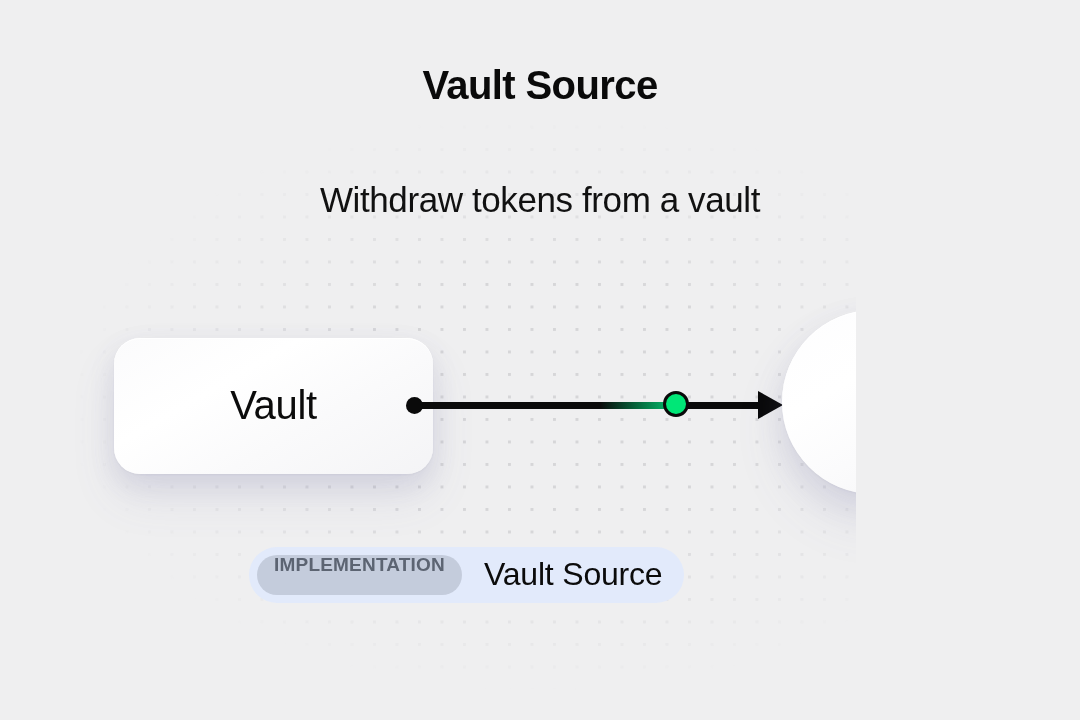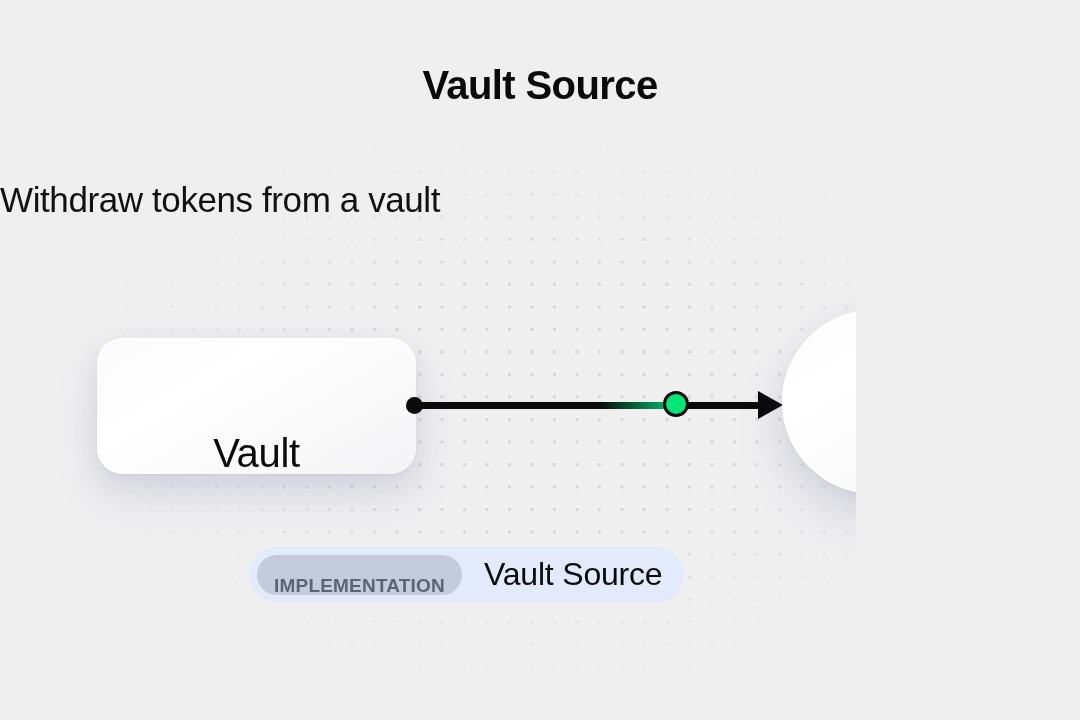--- a/index.html
+++ b/index.html
@@ -58,53 +58,53 @@
     font-weight: bold;
     letter-spacing: -0.6px;
     color: #0a0a0a;
     line-height: 1.2;
   }
   #subtitle {
     position: absolute;
     left: 0;
     top: 179px;
     width: 1080px;
-    text-align: left;
+    text-align: center;
     font-size: 35px;
     font-weight: normal;
     letter-spacing: -0.4px;
     color: #111111;
     line-height: 1.2;
   }
 
   
   #graph {
     position: absolute;
     left: 0;
     top: 0;
     width: 1080px;
     height: 720px;
   }
 
   
   #node-vault {
     position: absolute;
-    left: 97px;
+    left: 114px;
     top: 338px;
     width: 319px;
     height: 136px;
     border-radius: 26px;
     background: linear-gradient(150deg, #fbfbfc 0%, #ffffff 34%, #fafafb 62%, #f4f4f6 100%);
     box-shadow:
       0 1px 2px rgba(60, 60, 90, 0.05),
       0 10px 26px rgba(95, 95, 150, 0.13),
       0 24px 46px rgba(100, 100, 160, 0.10),
       inset 0 1px 0 rgba(255,255,255,0.95);
     display: flex;
-    align-items: flex-end;
+    align-items: center;
     justify-content: center;
   }
   #node-vault .node-label {
     font-size: 40px;
     color: #0b0b0b;
     letter-spacing: -0.3px;
     line-height: 1;
     transform: translateY(-1px);
   }
 
@@ -192,21 +192,21 @@
     display: flex;
     align-items: center;
     padding: 0 22px 0 8px;
     box-sizing: border-box;
   }
   #impl-chip {
     height: 40px;
     border-radius: 20px;
     background: #c4ccdc;
     display: flex;
-    align-items: flex-end;
+    align-items: flex-start;
     padding: 0 17px;
     box-sizing: border-box;
   }
   #impl-chip-text {
     font-size: 19px;
     font-weight: bold;
     letter-spacing: 0.2px;
     color: #5c6472;
     line-height: 1;
   }

